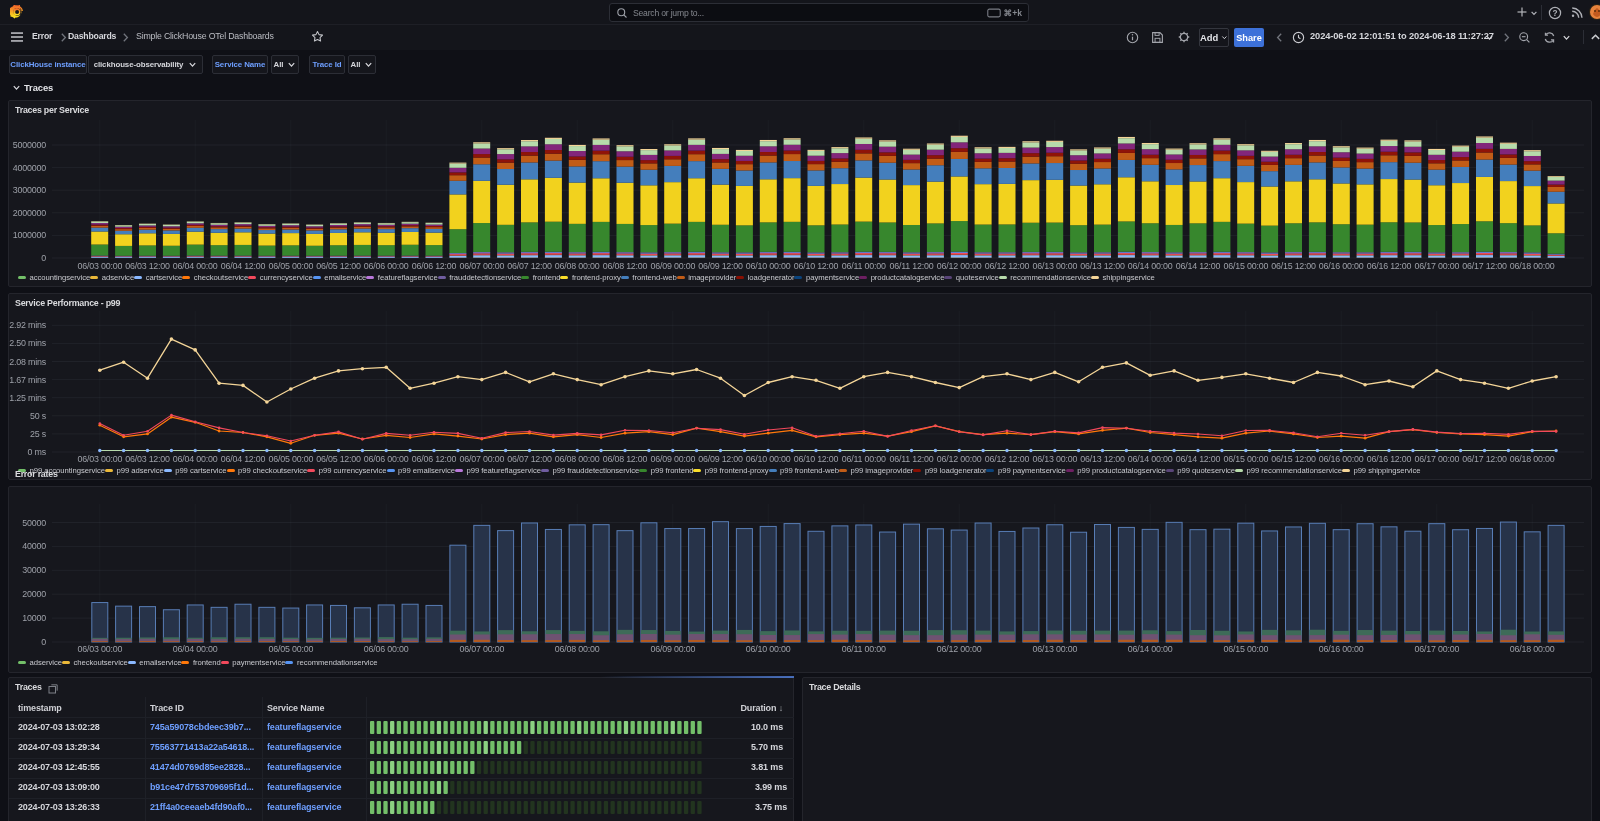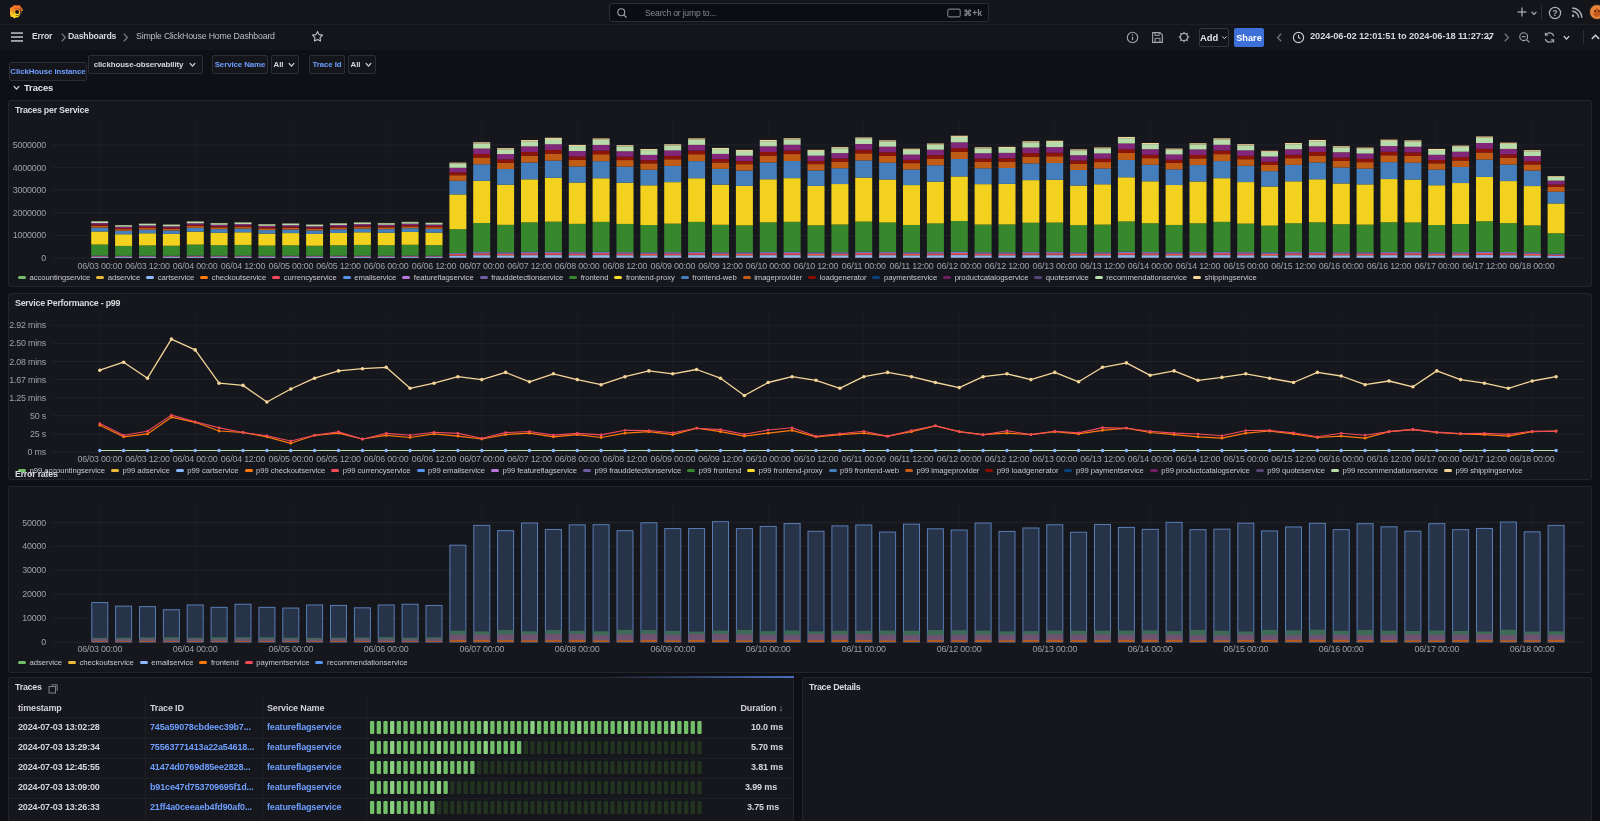--- a/index.html
+++ b/index.html
@@ -3,21 +3,21 @@
 * {margin:0;padding:0;box-sizing:border-box}
 svg {display:block}
 html,body {width:1600px;height:821px;overflow:hidden;background:#0f1016;
   font-family:"Liberation Sans",sans-serif;-webkit-font-smoothing:antialiased}
 .abs {position:absolute}
 .panel {position:absolute;background:#16171D;border:1px solid #24252C;border-radius:2px}
 .ptitle {position:absolute;font-size:8.9px;font-weight:700;color:#d9dadd;letter-spacing:-0.25px}
 .axl {font-size:8.9px;fill:#9da0a8;letter-spacing:-0.2px}
 .grid {stroke:rgba(204,215,240,0.06);stroke-width:1}
 .gridv {stroke:rgba(204,215,240,0.035);stroke-width:1}
-.leg {display:flex;flex-wrap:nowrap;align-items:center;column-gap:6px;font-size:7.7px;letter-spacing:-0.05px;color:#c8c9ce;white-space:nowrap}
+.leg {display:flex;flex-wrap:nowrap;align-items:center;font-size:7.7px;letter-spacing:-0.05px;color:#c8c9ce;white-space:nowrap}
 .li {display:inline-flex;align-items:center}
 .ld {display:inline-block;width:8px;height:3.4px;border-radius:2px;margin-right:3.5px}
 .th {font-size:9px;font-weight:700;color:#d0d1d6;letter-spacing:-0.15px}
 .tc {font-size:9px;font-weight:600;white-space:nowrap;letter-spacing:-0.15px}
 .fbox {position:absolute;height:19px;background:#15161C;border:1px solid #2c2e36;border-radius:2px;
   display:flex;align-items:center;justify-content:center;font-size:7.9px;font-weight:700;white-space:nowrap;letter-spacing:-0.1px}
 .crumbtxt {font-size:8.7px;font-weight:700;color:#d5d6db;letter-spacing:-0.2px}
 </style></head>
 <body>
 
@@ -30,21 +30,21 @@
           <stop offset="1" stop-color="#F15B2A"></stop>
         </linearGradient>
       </defs>
       <path fill="url(#gl)" d="M25.8 12.1c-.1-1-.3-2.1-.7-3.3-.4-1.1-1-2.3-1.9-3.4-.9-1.1-2-2.1-3.3-2.9.5-2-.2-2.5-.2-2.5-1.9-.1-3.1.6-3.6 1-.1 0-.2.1-.3.1-.4-.1-.8-.3-1.2-.4-.5-.1-1.1-.3-1.6-.3-.6-.1-1.1-.1-1.7-.1h-.8C9.7-.6 8.7-.9 8.7-.9 6.8.3 6.4 2 6.4 2s0 .1 0 .2c-.1 0-.2.1-.3.1-.4.2-.8.3-1.2.6-.4.2-.8.5-1.2.7C2.9 4.2 2.2 4.9 1.6 5.6c0 0-1.7-.7-3.1.1 0 0-.1 2 .8 3.2-.2.6-.4 1.2-.5 1.9-.1.7-.2 1.4-.2 2.2 0 0-1.4 1.2-1.4 2.6 0 0 1.1 1.2 2.2 1.3.2.7.4 1.4.7 2.1.3.6.6 1.2 1 1.8 0 0-.5 1.6.2 2.7 0 0 1.5.4 2.6-.1.5.4 1.1.8 1.7 1.1.6.3 1.3.6 1.9.8 0 0 .4 1.3 1.5 1.6 0 0 1.1-.7 1.3-1.6h.1c.7 0 1.5 0 2.2-.1h.1c.7-.1 1.4-.3 2.1-.5.7-.2 1.3-.5 1.9-.9.6-.3 1.2-.8 1.8-1.2.6-.5 1.1-1 1.5-1.6 1.7-2 2.7-4.2 3-6.3.1-.5.1-1 .1-1.5v-.6c-.1-.2-.1-.4-.1-.5zm-3.1 4.4c-.5 1.1-1.2 2.1-2.1 2.9-.9.8-2 1.5-3.2 1.8-1.2.4-2.5.5-3.8.3-1.3-.2-2.5-.7-3.5-1.4-.3-.2-.6-.5-.9-.7-.3-.3-.5-.5-.8-.8-.5-.6-.9-1.2-1.2-1.9-.6-1.4-.8-2.9-.6-4.3.1-.7.3-1.4.6-2.1.3-.7.7-1.3 1.1-1.8 1-1.1 2.2-1.9 3.6-2.3 1.4-.4 2.8-.4 4.1 0 1.3.4 2.5 1.2 3.3 2.2.4.5.8 1.1 1 1.7.2.6.4 1.2.4 1.9l1.6.2c.2 1.5 0 3-.6 4.3h1z"></path>
       <circle cx="13.6" cy="13.3" r="7.3" fill="url(#gl)"></circle>
       <circle cx="14.2" cy="14.2" r="4.0" fill="#16171E"></circle>
       <path d="M20.9 13.4a7.3 7.3 0 0 0-2.5-5.1L21 5.9a7.3 7.3 0 0 1 2 7.5z" fill="#16171E" opacity="0.55"></path>
       <path fill="#14151B" d="M13.6 8.2a5.1 5.1 0 0 0-5.1 5.1 5.1 5.1 0 0 0 .8 2.8l9-5.7a5.1 5.1 0 0 0-4.7-2.2z" opacity="0"></path>
     </svg>
   </div>
-<div class="abs" style="left:609px;top:3px;width:380px;height:19px;background:#0c0d12;border:1px solid #2c2e36;border-radius:3px;display:flex;align-items:center;padding:0 6px;column-gap:17px">
+<div class="abs" style="left:609px;top:3px;width:420px;height:19px;background:#0c0d12;border:1px solid #2c2e36;border-radius:3px;display:flex;align-items:center;padding:0 6px;column-gap:5px">
  <svg width="12" height="12" viewBox="0 0 16 16">
       <circle cx="7" cy="7" r="4.6" fill="none" stroke="#9da0a8" stroke-width="1.5"></circle>
       <line x1="10.4" y1="10.4" x2="14" y2="14" stroke="#9da0a8" stroke-width="1.5"></line>
     </svg>
     <span style="font-size:8.6px;color:#84878e;letter-spacing:-0.2px">Search or jump to...</span>
  <span style="margin-left:auto;display:flex;align-items:center;column-gap:3px">
       <svg width="14" height="10" viewBox="0 0 18 12">
         <rect x="1" y="1" width="16" height="10" rx="2" fill="none" stroke="#797c84" stroke-width="1.4"></rect>
       </svg>
       <span style="font-size:8.6px;color:#84878e;font-weight:700">⌘+k</span>
@@ -99,21 +99,21 @@
     <svg width="7" height="11" viewBox="0 0 7 11">
       <path d="M1.8 1.8 L5.4 5.5 L1.8 9.2" fill="none" stroke="#72757d" stroke-width="1.3"></path>
     </svg>
   </div>
 <span class="abs crumbtxt" style="left:68px;top:31px">Dashboards</span>
 <div class="abs" style="left:122px;top:32px">
     <svg width="7" height="11" viewBox="0 0 7 11">
       <path d="M1.8 1.8 L5.4 5.5 L1.8 9.2" fill="none" stroke="#72757d" stroke-width="1.3"></path>
     </svg>
   </div>
-<span class="abs" style="left:136px;top:31px;font-size:8.8px;color:#bcbec4;letter-spacing:-0.2px">Simple ClickHouse Home Dashboard</span>
+<span class="abs" style="left:136px;top:31px;font-size:8.8px;color:#bcbec4;letter-spacing:-0.2px">Simple ClickHouse OTel Dashboards</span>
 <div class="abs" style="left:311px;top:30px">
     <svg width="13" height="13" viewBox="0 0 16 16">
       <path d="M8 1.8 l1.9 3.9 4.3.6 -3.1 3 .7 4.3 L8 11.6 4.2 13.6l.7-4.3-3.1-3 4.3-.6z" fill="none" stroke="#c3c4c9" stroke-width="1.3" stroke-linejoin="round"></path>
     </svg>
   </div>
 <div class="abs" style="left:1126px;top:31px">
     <svg width="13" height="13" viewBox="0 0 16 16">
       <circle cx="8" cy="8" r="6.4" fill="none" stroke="#a2a4ab" stroke-width="1.4"></circle>
       <line x1="8" y1="7" x2="8" y2="11.4" stroke="#a2a4ab" stroke-width="1.5"></line>
       <circle cx="8" cy="4.6" r="0.9" fill="#a2a4ab"></circle>
@@ -184,21 +184,21 @@
       <path d="M2 3.5 L5 6.8 L8 3.5" fill="none" stroke="#d5d6db" stroke-width="1.4"></path>
     </svg>
   </div>
 <div class="abs" style="left:1583px;top:30px;width:1px;height:14px;background:#2c2e36"></div>
 <div class="abs" style="left:1590px;top:32px">
     <svg width="11" height="11" viewBox="0 0 12 12">
       <path d="M2 7.5 L6 3.5 L10 7.5" fill="none" stroke="#c9cacf" stroke-width="1.6"></path>
     </svg>
   </div>
 
-<div class="fbox" style="left:9px;top:62px;width:78px;color:#6E9FFF">ClickHouse instance</div>
+<div class="fbox" style="left:9px;top:55px;width:78px;color:#6E9FFF">ClickHouse instance</div>
 <div class="fbox" style="left:88px;top:55px;width:115px;color:#d5d6db;column-gap:5px">clickhouse-observability <svg width="9" height="9" viewBox="0 0 10 10">
       <path d="M2 3.5 L5 6.8 L8 3.5" fill="none" stroke="#d5d6db" stroke-width="1.4"></path>
     </svg></div>
 <div class="fbox" style="left:212px;top:55px;width:56px;color:#6E9FFF">Service Name</div>
 <div class="fbox" style="left:271px;top:55px;width:28px;color:#d5d6db;column-gap:4px">All <svg width="9" height="9" viewBox="0 0 10 10">
       <path d="M2 3.5 L5 6.8 L8 3.5" fill="none" stroke="#d5d6db" stroke-width="1.4"></path>
     </svg></div>
 <div class="fbox" style="left:309px;top:55px;width:36px;color:#6E9FFF">Trace Id</div>
 <div class="fbox" style="left:348px;top:55px;width:28px;color:#d5d6db;column-gap:4px">All <svg width="9" height="9" viewBox="0 0 10 10">
       <path d="M2 3.5 L5 6.8 L8 3.5" fill="none" stroke="#d5d6db" stroke-width="1.4"></path>
@@ -1993,21 +1993,21 @@
     <rect x="655.92" y="0" width="4.3" height="13" rx="1" fill="#22341f"></rect>
     <rect x="662.60" y="0" width="4.3" height="13" rx="1" fill="#22341f"></rect>
     <rect x="669.28" y="0" width="4.3" height="13" rx="1" fill="#22341f"></rect>
     <rect x="675.96" y="0" width="4.3" height="13" rx="1" fill="#22341f"></rect>
     <rect x="682.64" y="0" width="4.3" height="13" rx="1" fill="#22341f"></rect>
     <rect x="689.32" y="0" width="4.3" height="13" rx="1" fill="#22341f"></rect>
   </svg>
 <div class="abs tc" style="left:18px;top:782px;color:#d5d6db">2024-07-03 13:09:00</div>
 <div class="abs tc" style="left:150px;top:782px;color:#6E9FFF">b91ce47d753709695f1d...</div>
 <div class="abs tc" style="left:267px;top:782px;color:#6E9FFF">featureflagservice</div>
-<div class="abs tc" style="left:695px;top:782px;width:82px;text-align:right;color:#d5d6db">3.99 ms</div>
+<div class="abs tc" style="left:695px;top:782px;width:92px;text-align:right;color:#d5d6db">3.99 ms</div>
 <svg class="abs" style="left:8px;top:781px" width="710" height="13">
     <rect x="362.00" y="0" width="4.3" height="13" rx="1" fill="#73BF69"></rect>
     <rect x="368.68" y="0" width="4.3" height="13" rx="1" fill="#73BF69"></rect>
     <rect x="375.36" y="0" width="4.3" height="13" rx="1" fill="#73BF69"></rect>
     <rect x="382.04" y="0" width="4.3" height="13" rx="1" fill="#8bd181"></rect>
     <rect x="388.72" y="0" width="4.3" height="13" rx="1" fill="#73BF69"></rect>
     <rect x="395.40" y="0" width="4.3" height="13" rx="1" fill="#73BF69"></rect>
     <rect x="402.08" y="0" width="4.3" height="13" rx="1" fill="#73BF69"></rect>
     <rect x="408.76" y="0" width="4.3" height="13" rx="1" fill="#73BF69"></rect>
     <rect x="415.44" y="0" width="4.3" height="13" rx="1" fill="#73BF69"></rect>
@@ -2049,21 +2049,21 @@
     <rect x="655.92" y="0" width="4.3" height="13" rx="1" fill="#22341f"></rect>
     <rect x="662.60" y="0" width="4.3" height="13" rx="1" fill="#22341f"></rect>
     <rect x="669.28" y="0" width="4.3" height="13" rx="1" fill="#22341f"></rect>
     <rect x="675.96" y="0" width="4.3" height="13" rx="1" fill="#22341f"></rect>
     <rect x="682.64" y="0" width="4.3" height="13" rx="1" fill="#22341f"></rect>
     <rect x="689.32" y="0" width="4.3" height="13" rx="1" fill="#22341f"></rect>
   </svg>
 <div class="abs tc" style="left:18px;top:802px;color:#d5d6db">2024-07-03 13:26:33</div>
 <div class="abs tc" style="left:150px;top:802px;color:#6E9FFF">21ff4a0ceeaeb4fd90af0...</div>
 <div class="abs tc" style="left:267px;top:802px;color:#6E9FFF">featureflagservice</div>
-<div class="abs tc" style="left:695px;top:802px;width:84px;text-align:right;color:#d5d6db">3.75 ms</div>
+<div class="abs tc" style="left:695px;top:802px;width:92px;text-align:right;color:#d5d6db">3.75 ms</div>
 <svg class="abs" style="left:8px;top:801px" width="710" height="13">
     <rect x="362.00" y="0" width="4.3" height="13" rx="1" fill="#73BF69"></rect>
     <rect x="368.68" y="0" width="4.3" height="13" rx="1" fill="#73BF69"></rect>
     <rect x="375.36" y="0" width="4.3" height="13" rx="1" fill="#73BF69"></rect>
     <rect x="382.04" y="0" width="4.3" height="13" rx="1" fill="#8bd181"></rect>
     <rect x="388.72" y="0" width="4.3" height="13" rx="1" fill="#73BF69"></rect>
     <rect x="395.40" y="0" width="4.3" height="13" rx="1" fill="#73BF69"></rect>
     <rect x="402.08" y="0" width="4.3" height="13" rx="1" fill="#73BF69"></rect>
     <rect x="408.76" y="0" width="4.3" height="13" rx="1" fill="#73BF69"></rect>
     <rect x="415.44" y="0" width="4.3" height="13" rx="1" fill="#73BF69"></rect>

